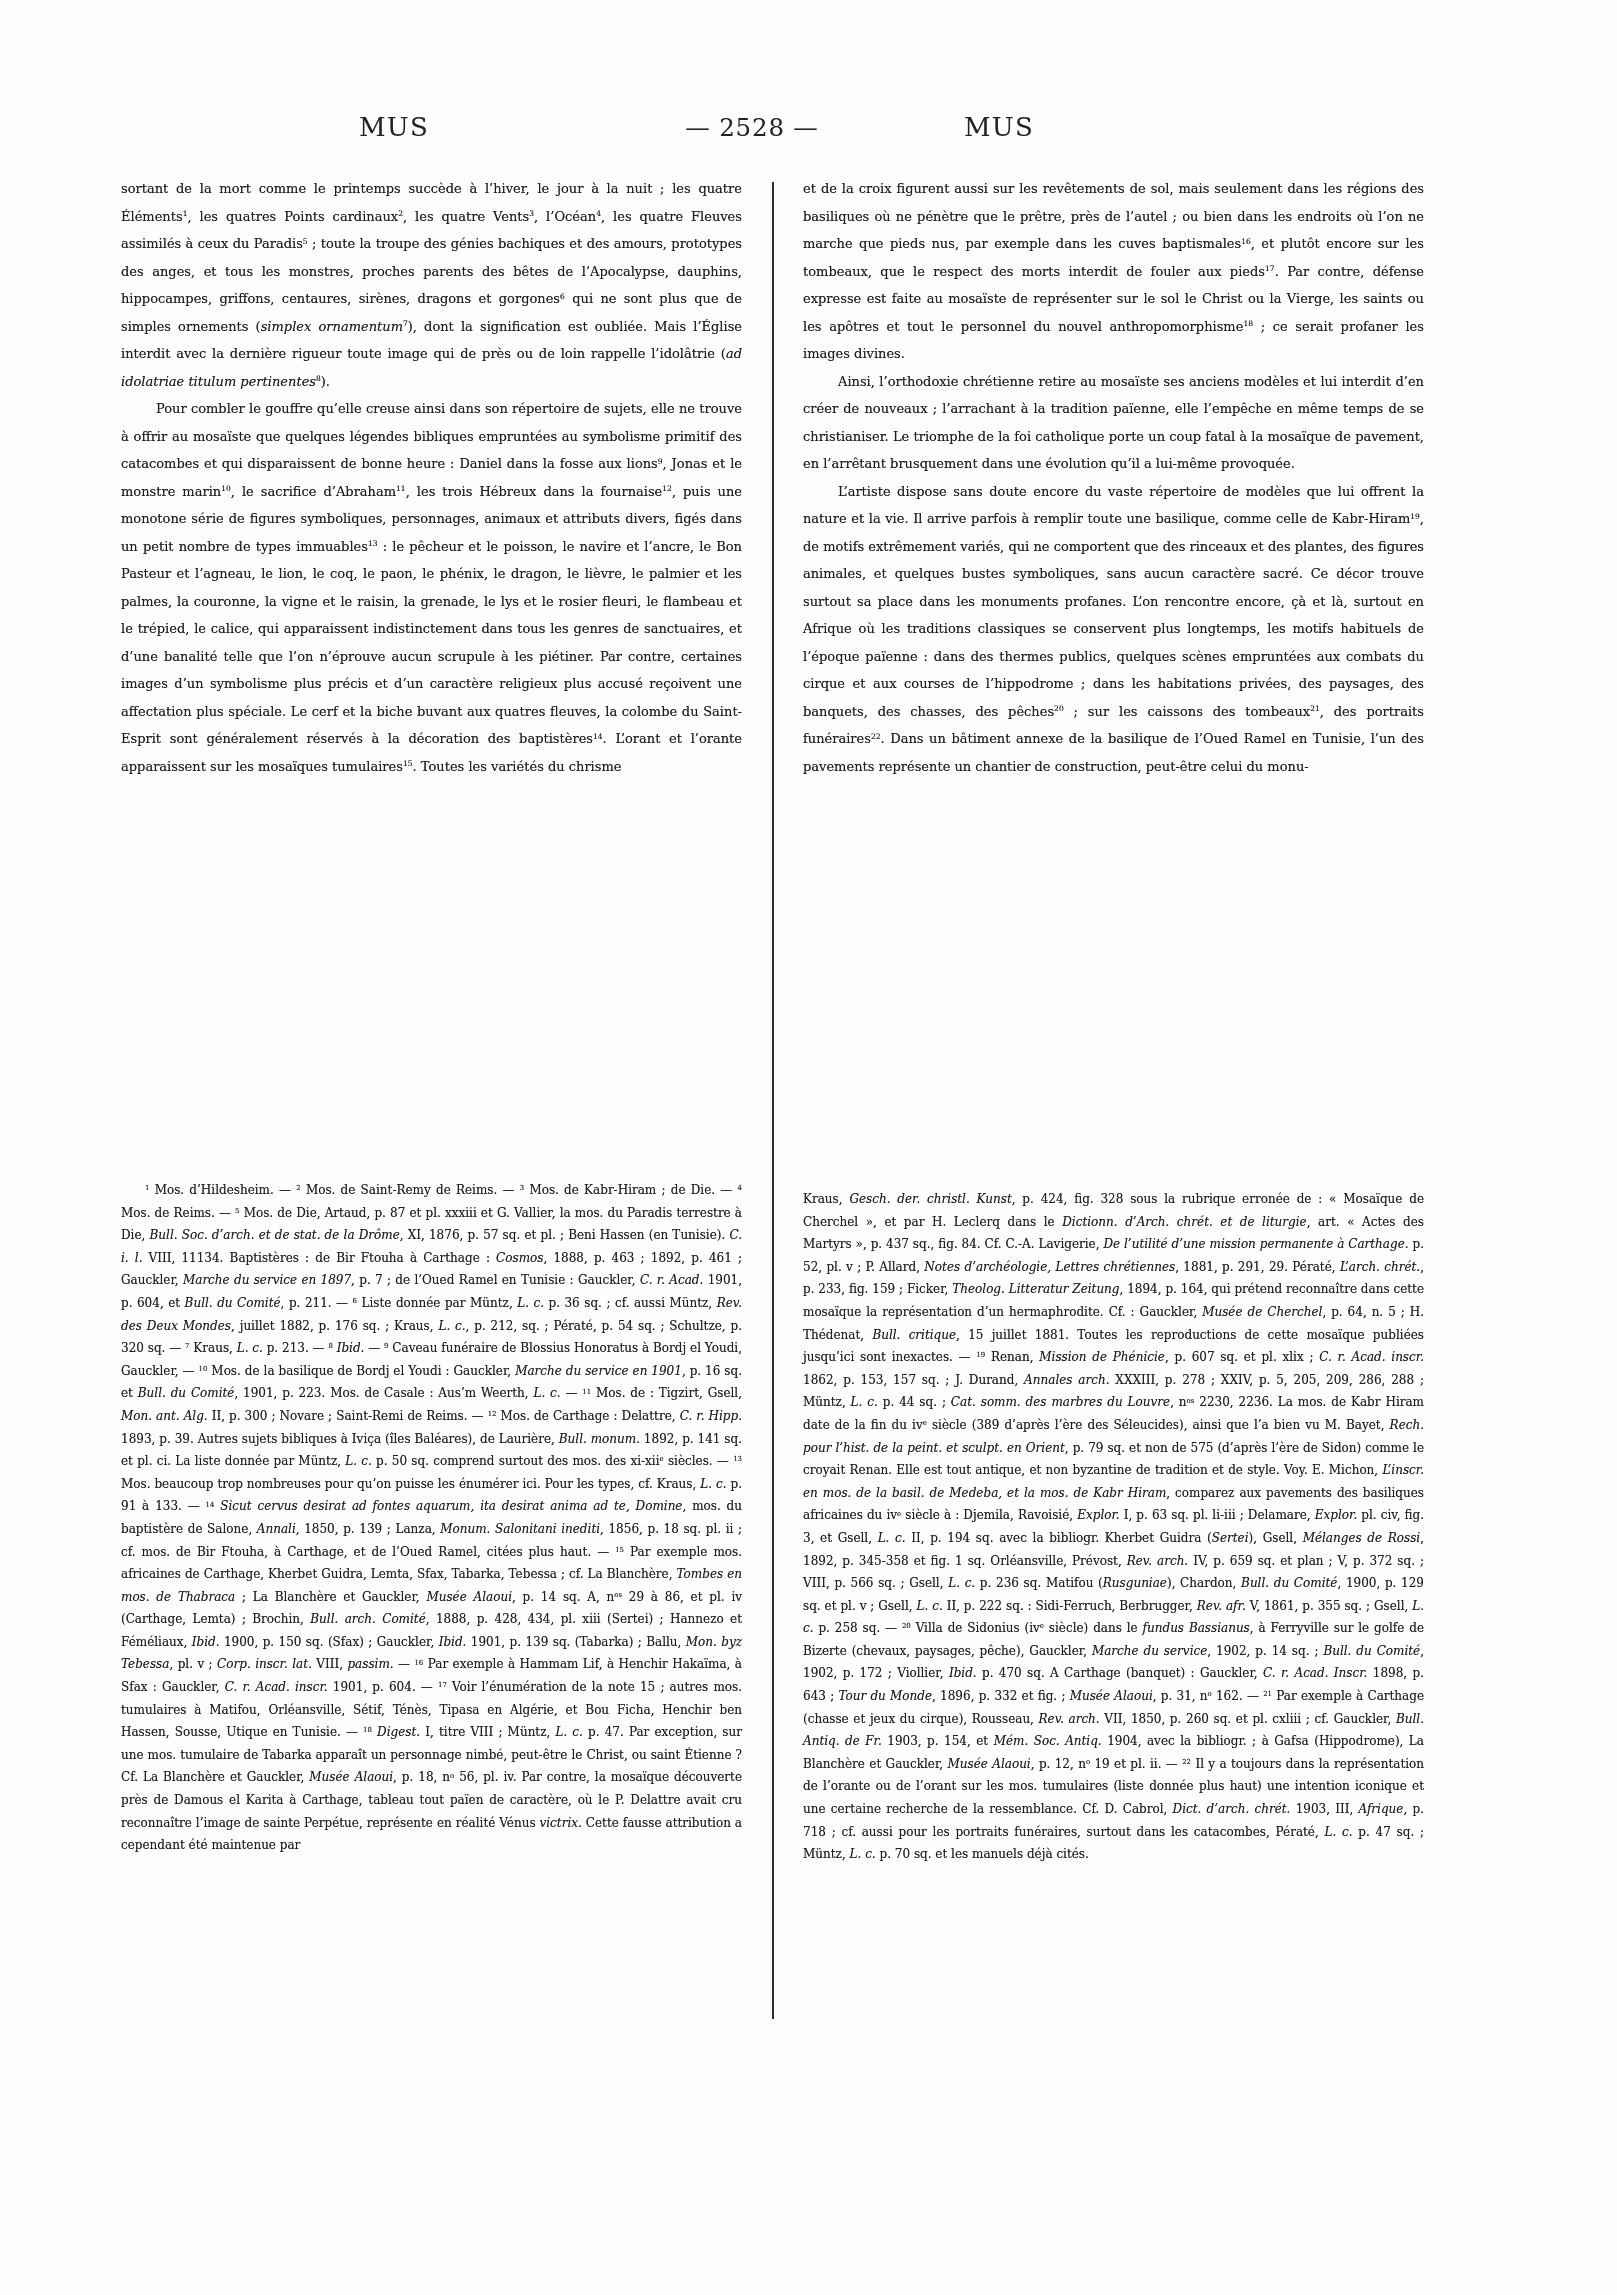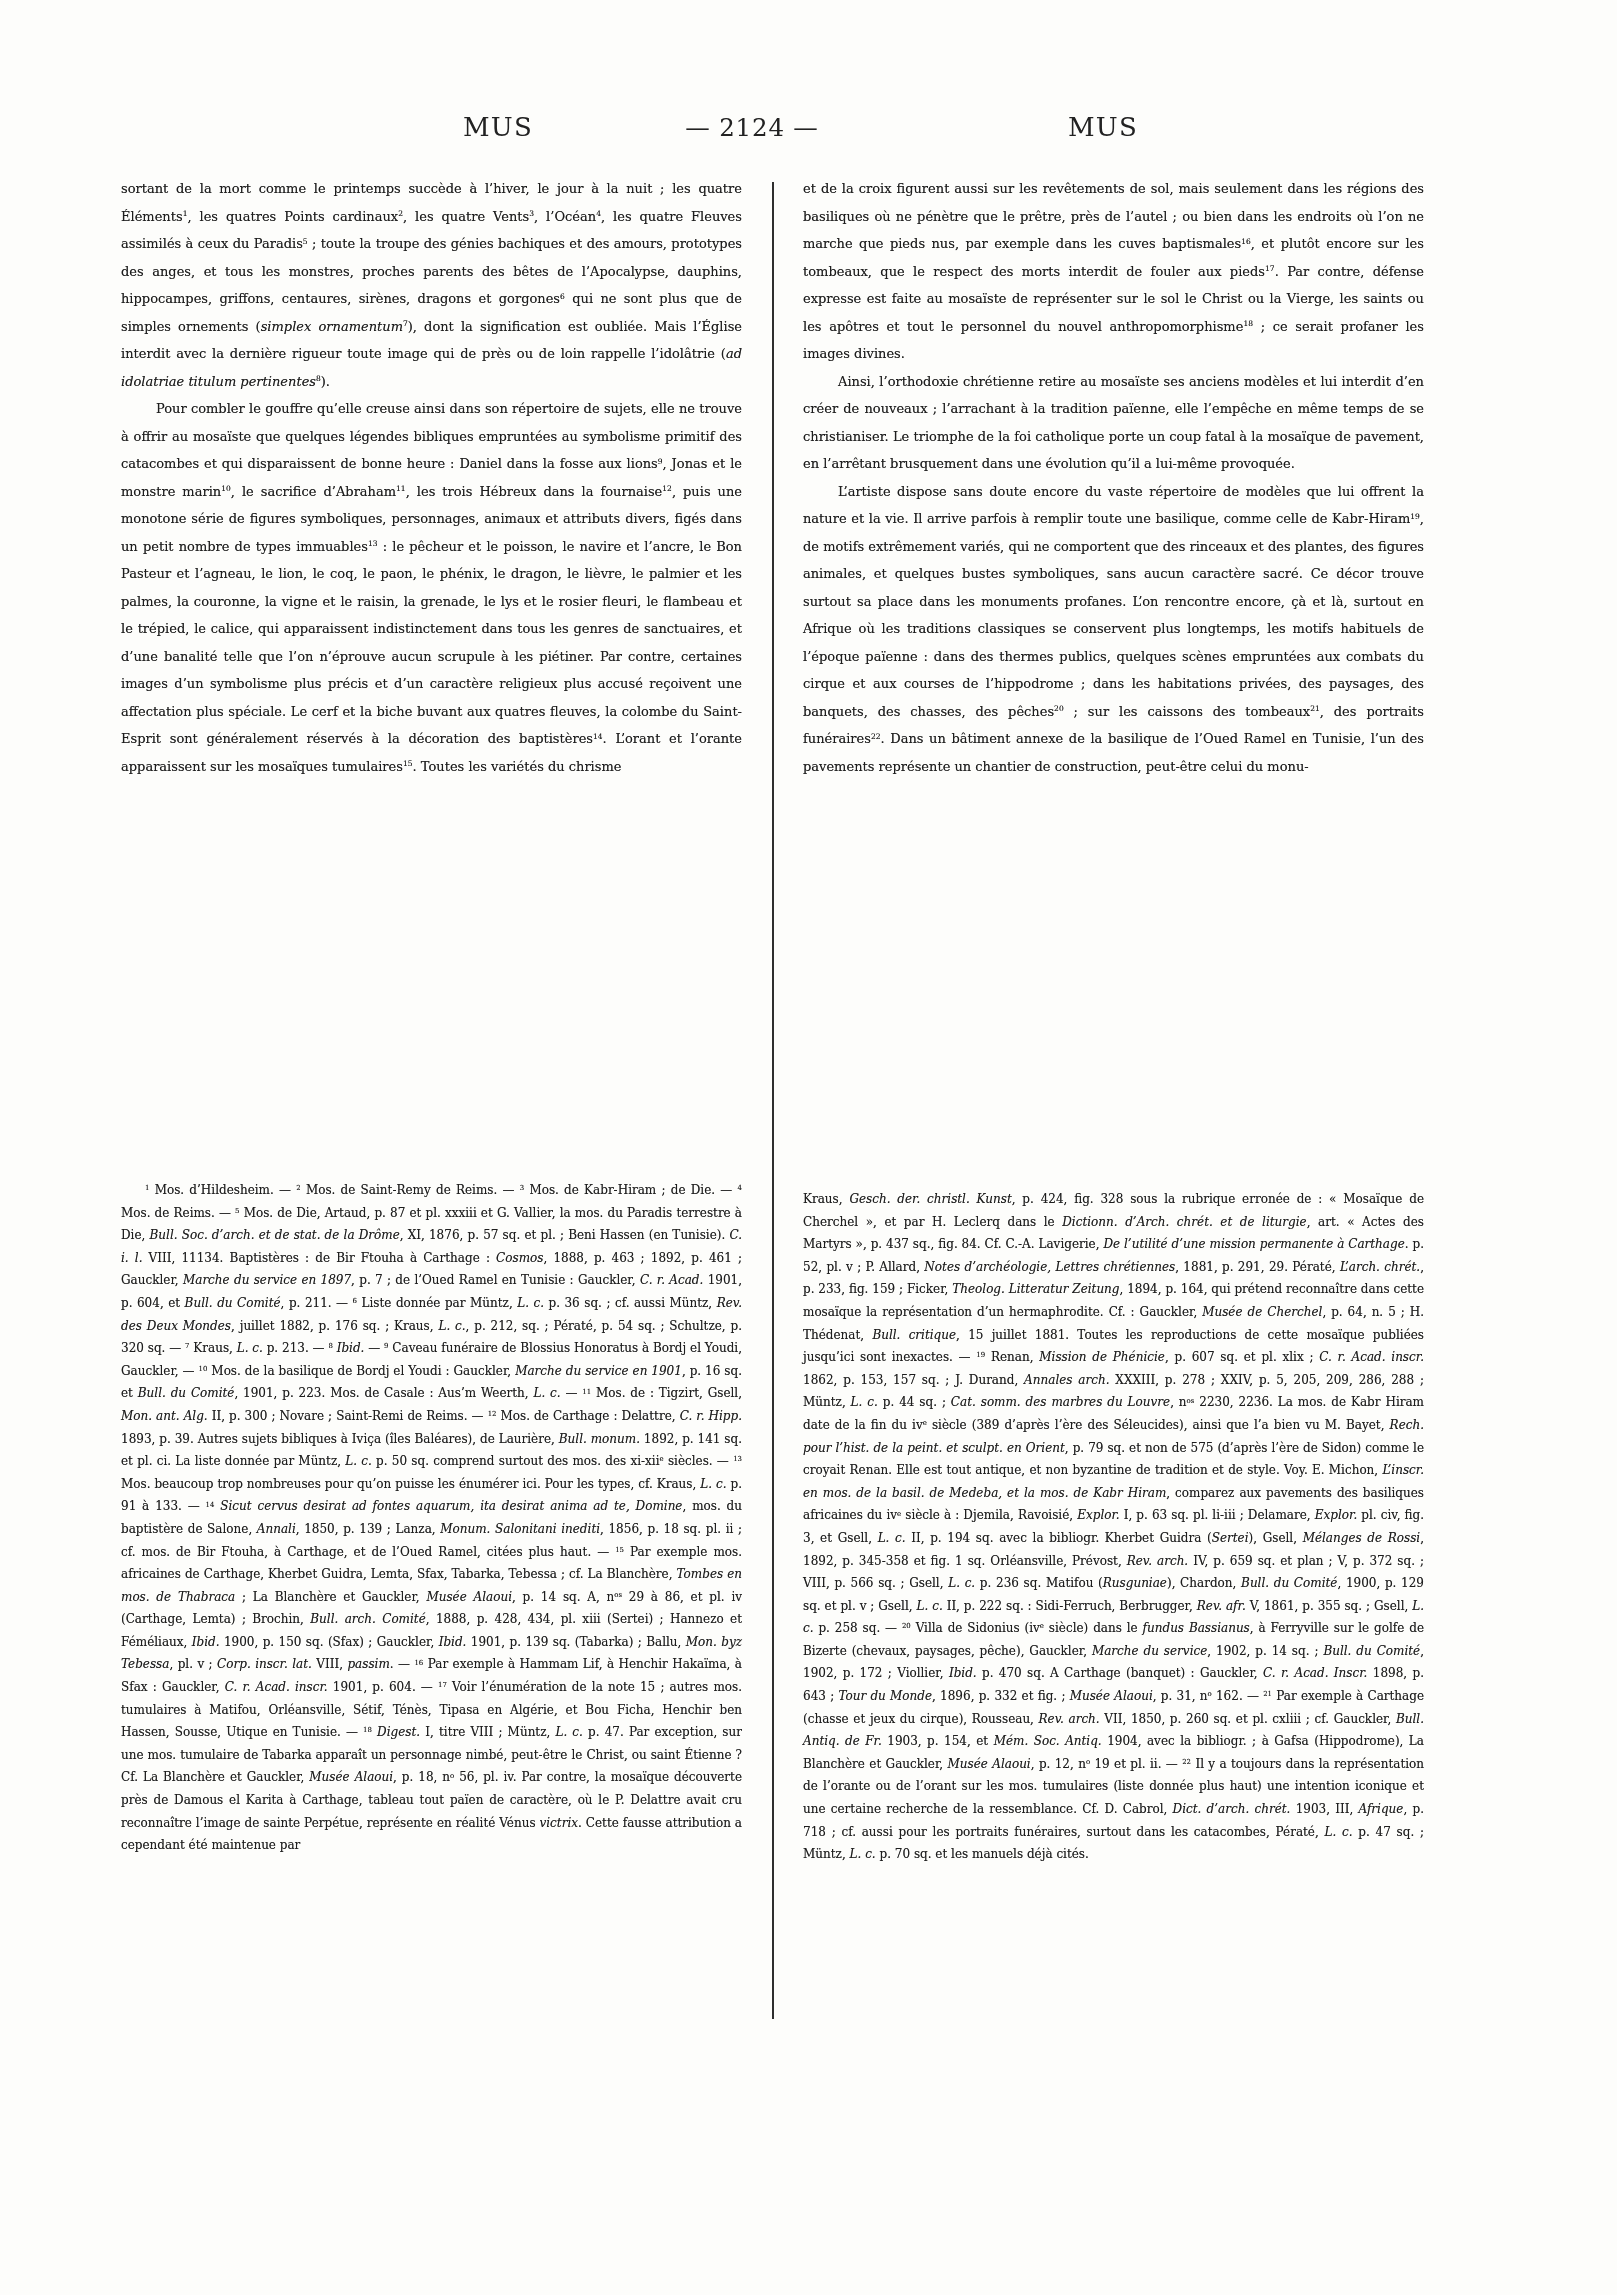--- a/index.html
+++ b/index.html
@@ -12,21 +12,21 @@
   body{
     position:relative;
     background:var(--paper);
     color:var(--ink);
     font-family:"DejaVu Serif","Liberation Serif",serif;
     overflow:hidden;
   }
   .page{position:absolute;inset:0;}
   .running-head{
     position:absolute;top:112px;width:174px;
-    text-align:right;font-size:26px;letter-spacing:1.2px;
+    text-align:left;font-size:26px;letter-spacing:1.2px;
     color:#222;
   }
   .running-head.left{left:359px;}
   .running-head.right{left:964px;}
   .page-number{
     position:absolute;top:113px;left:665px;width:174px;
     text-align:center;font-size:24.5px;letter-spacing:0.8px;color:#222;
   }
   .divider{
     position:absolute;left:772px;top:182px;width:2.4px;height:1837px;
@@ -59,21 +59,21 @@
   }
   i{font-style:italic;}
 </style>
 </head>
 <body>
 
 <div class="page">
 
   <span class="running-head left">MUS</span>
 
-  <span class="page-number">— 2124 —</span>
+  <span class="page-number">— 2528 —</span>
 
   <span class="running-head right">MUS</span>
 
   <div class="divider"></div>
 
   <section class="main-text left">
       <p>sortant de la mort comme le printemps succède à l’hiver, le jour à la nuit&nbsp;; les quatre Éléments<sup>1</sup>, les quatres Points cardinaux<sup>2</sup>, les quatre Vents<sup>3</sup>, l’Océan<sup>4</sup>, les quatre Fleuves assimilés à ceux du Paradis<sup>5</sup>&nbsp;; toute la troupe des génies bachiques et des amours, prototypes des anges, et tous les monstres, proches parents des bêtes de l’Apocalypse, dauphins, hippocampes, griffons, centaures, sirènes, dragons et gorgones<sup>6</sup> qui ne sont plus que de simples ornements (<i>simplex ornamentum</i><sup>7</sup>), dont la signification est oubliée. Mais l’Église interdit avec la dernière rigueur toute image qui de près ou de loin rappelle l’idolâtrie (<i>ad idolatriae titulum pertinentes</i><sup>8</sup>).</p>
       <p class="indent">Pour combler le gouffre qu’elle creuse ainsi dans son répertoire de sujets, elle ne trouve à offrir au mosaïste que quelques légendes bibliques empruntées au symbolisme primitif des catacombes et qui disparaissent de bonne heure&nbsp;: Daniel dans la fosse aux lions<sup>9</sup>, Jonas et le monstre marin<sup>10</sup>, le sacrifice d’Abraham<sup>11</sup>, les trois Hébreux dans la fournaise<sup>12</sup>, puis une monotone série de figures symboliques, personnages, animaux et attributs divers, figés dans un petit nombre de types immuables<sup>13</sup>&nbsp;: le pêcheur et le poisson, le navire et l’ancre, le Bon Pasteur et l’agneau, le lion, le coq, le paon, le phénix, le dragon, le lièvre, le palmier et les palmes, la couronne, la vigne et le raisin, la grenade, le lys et le rosier fleuri, le flambeau et le trépied, le calice, qui apparaissent indistinctement dans tous les genres de sanctuaires, et d’une banalité telle que l’on n’éprouve aucun scrupule à les piétiner. Par contre, certaines images d’un symbolisme plus précis et d’un caractère religieux plus accusé reçoivent une affectation plus spéciale. Le cerf et la biche buvant aux quatres fleuves, la colombe du Saint-Esprit sont généralement réservés à la décoration des baptistères<sup>14</sup>. L’orant et l’orante apparaissent sur les mosaïques tumulaires<sup>15</sup>. Toutes les variétés du chrisme</p>
     </section>
 

